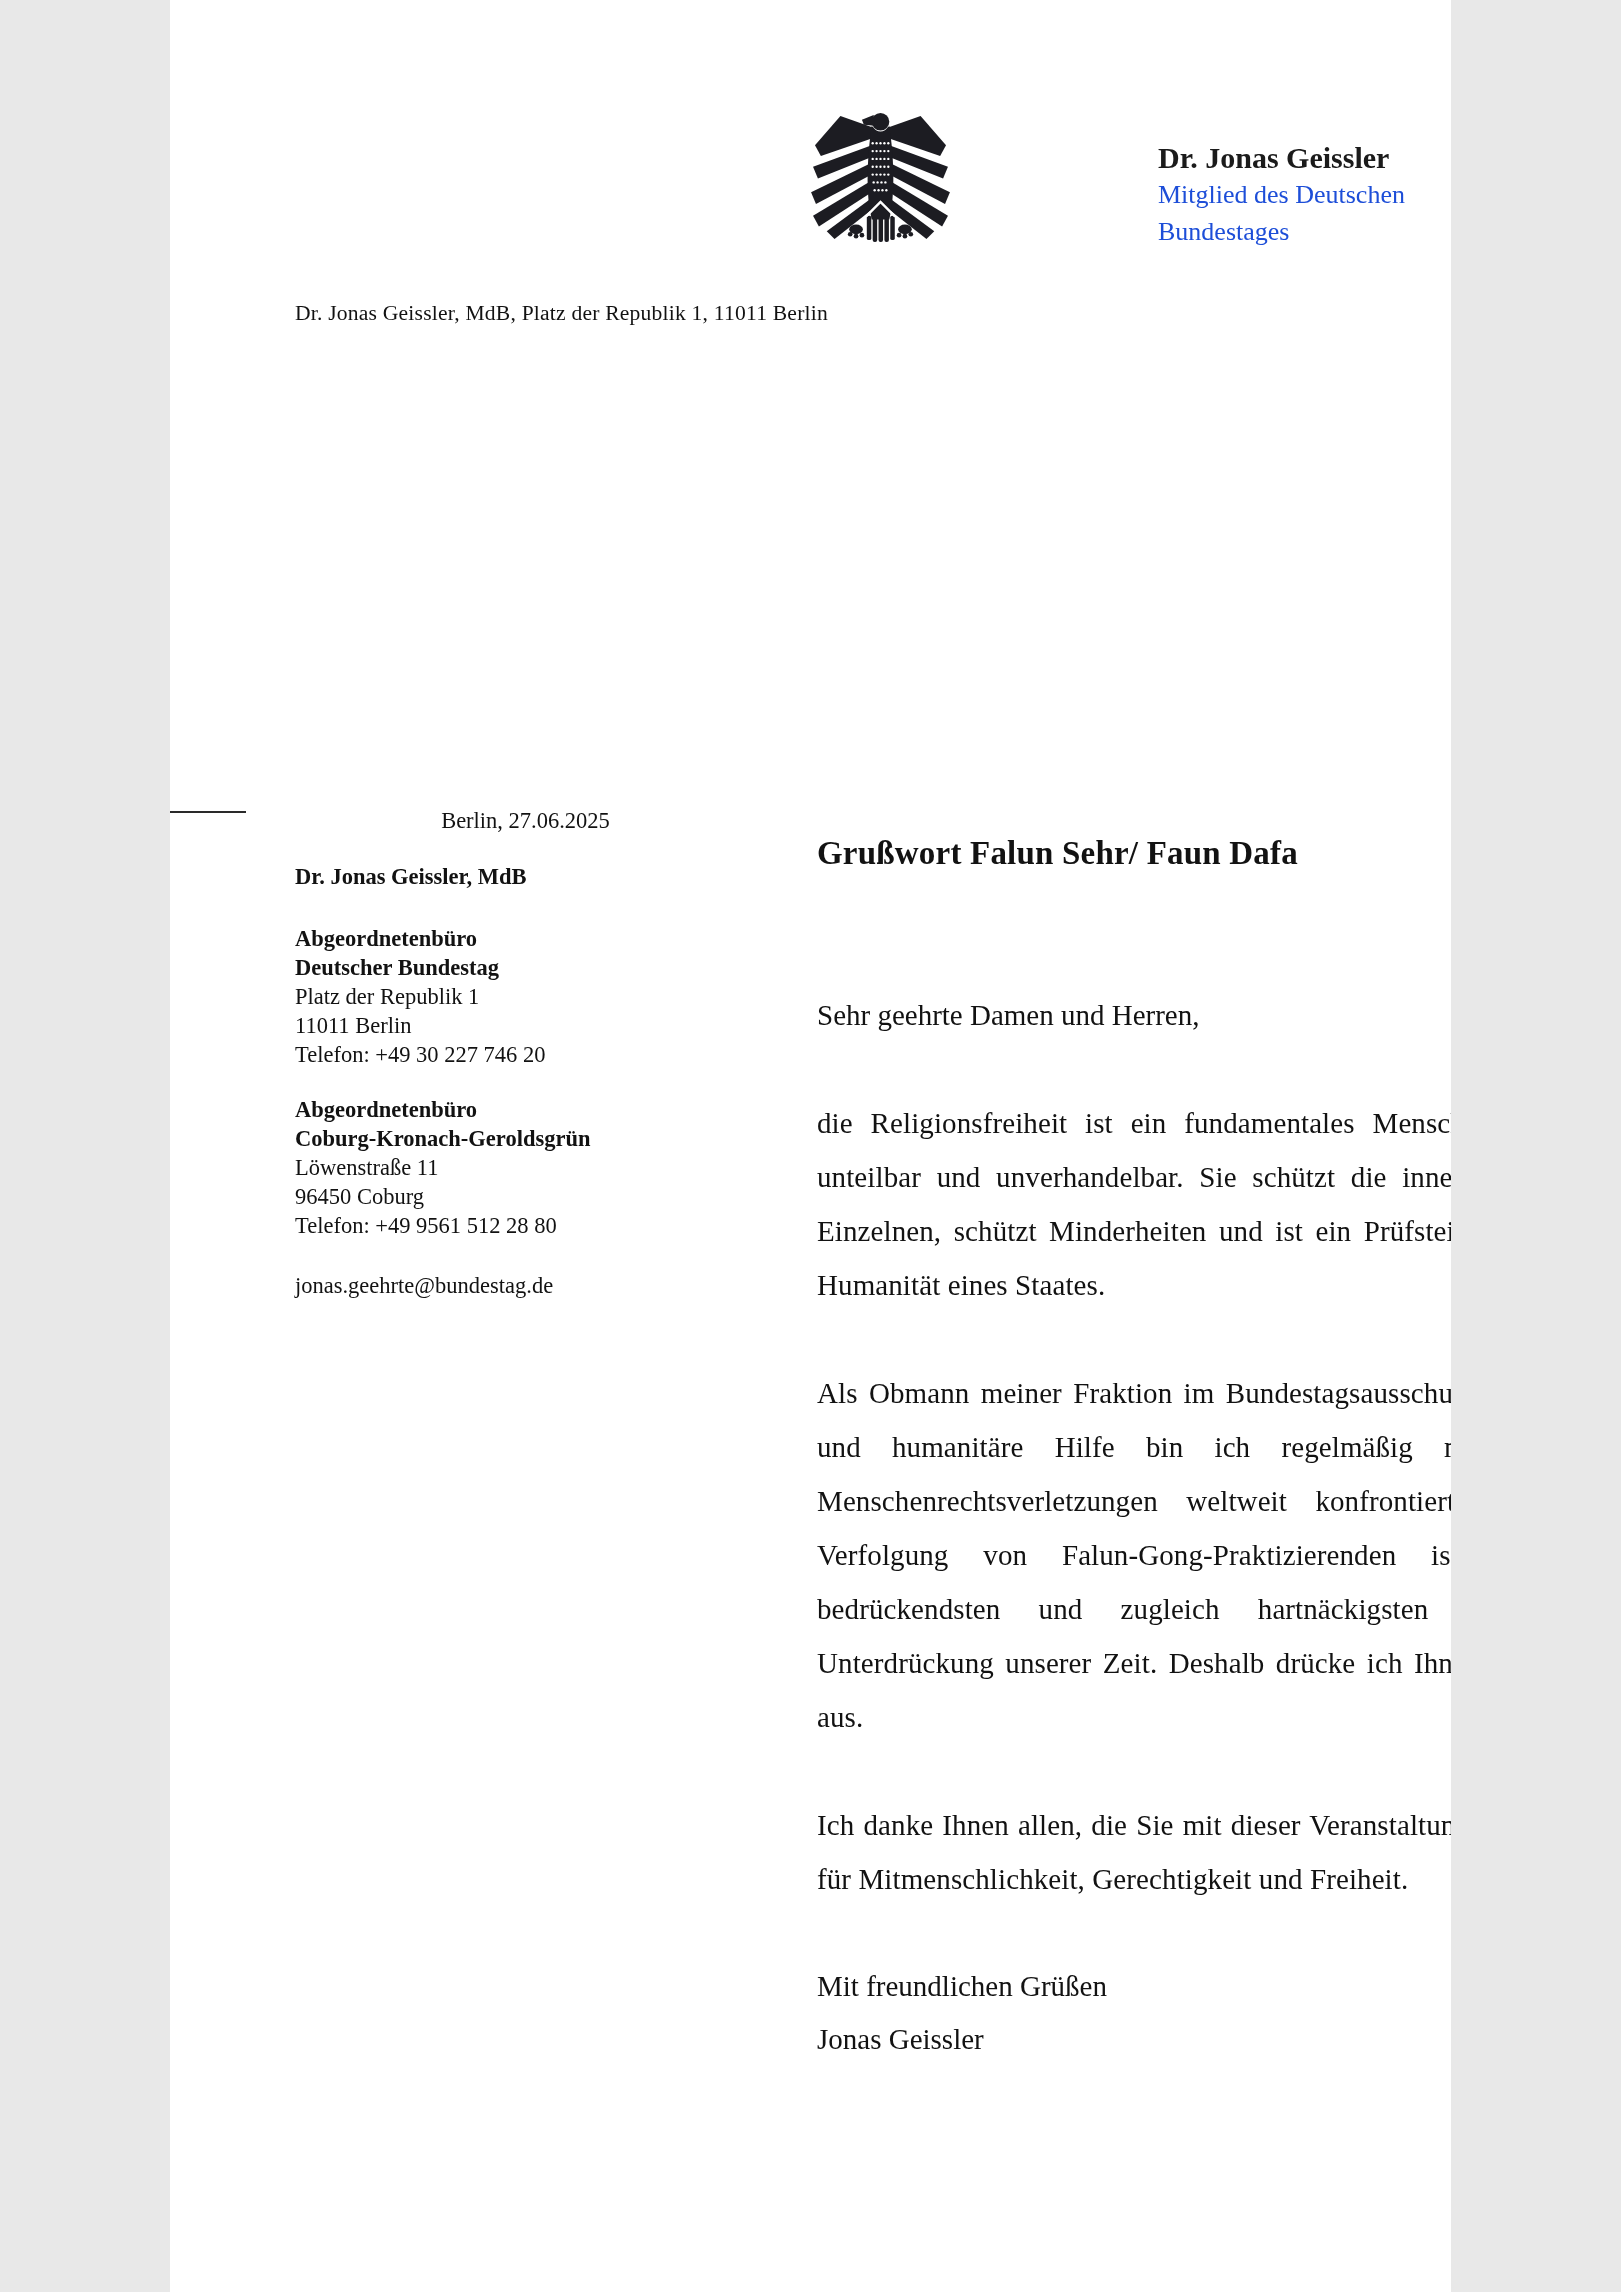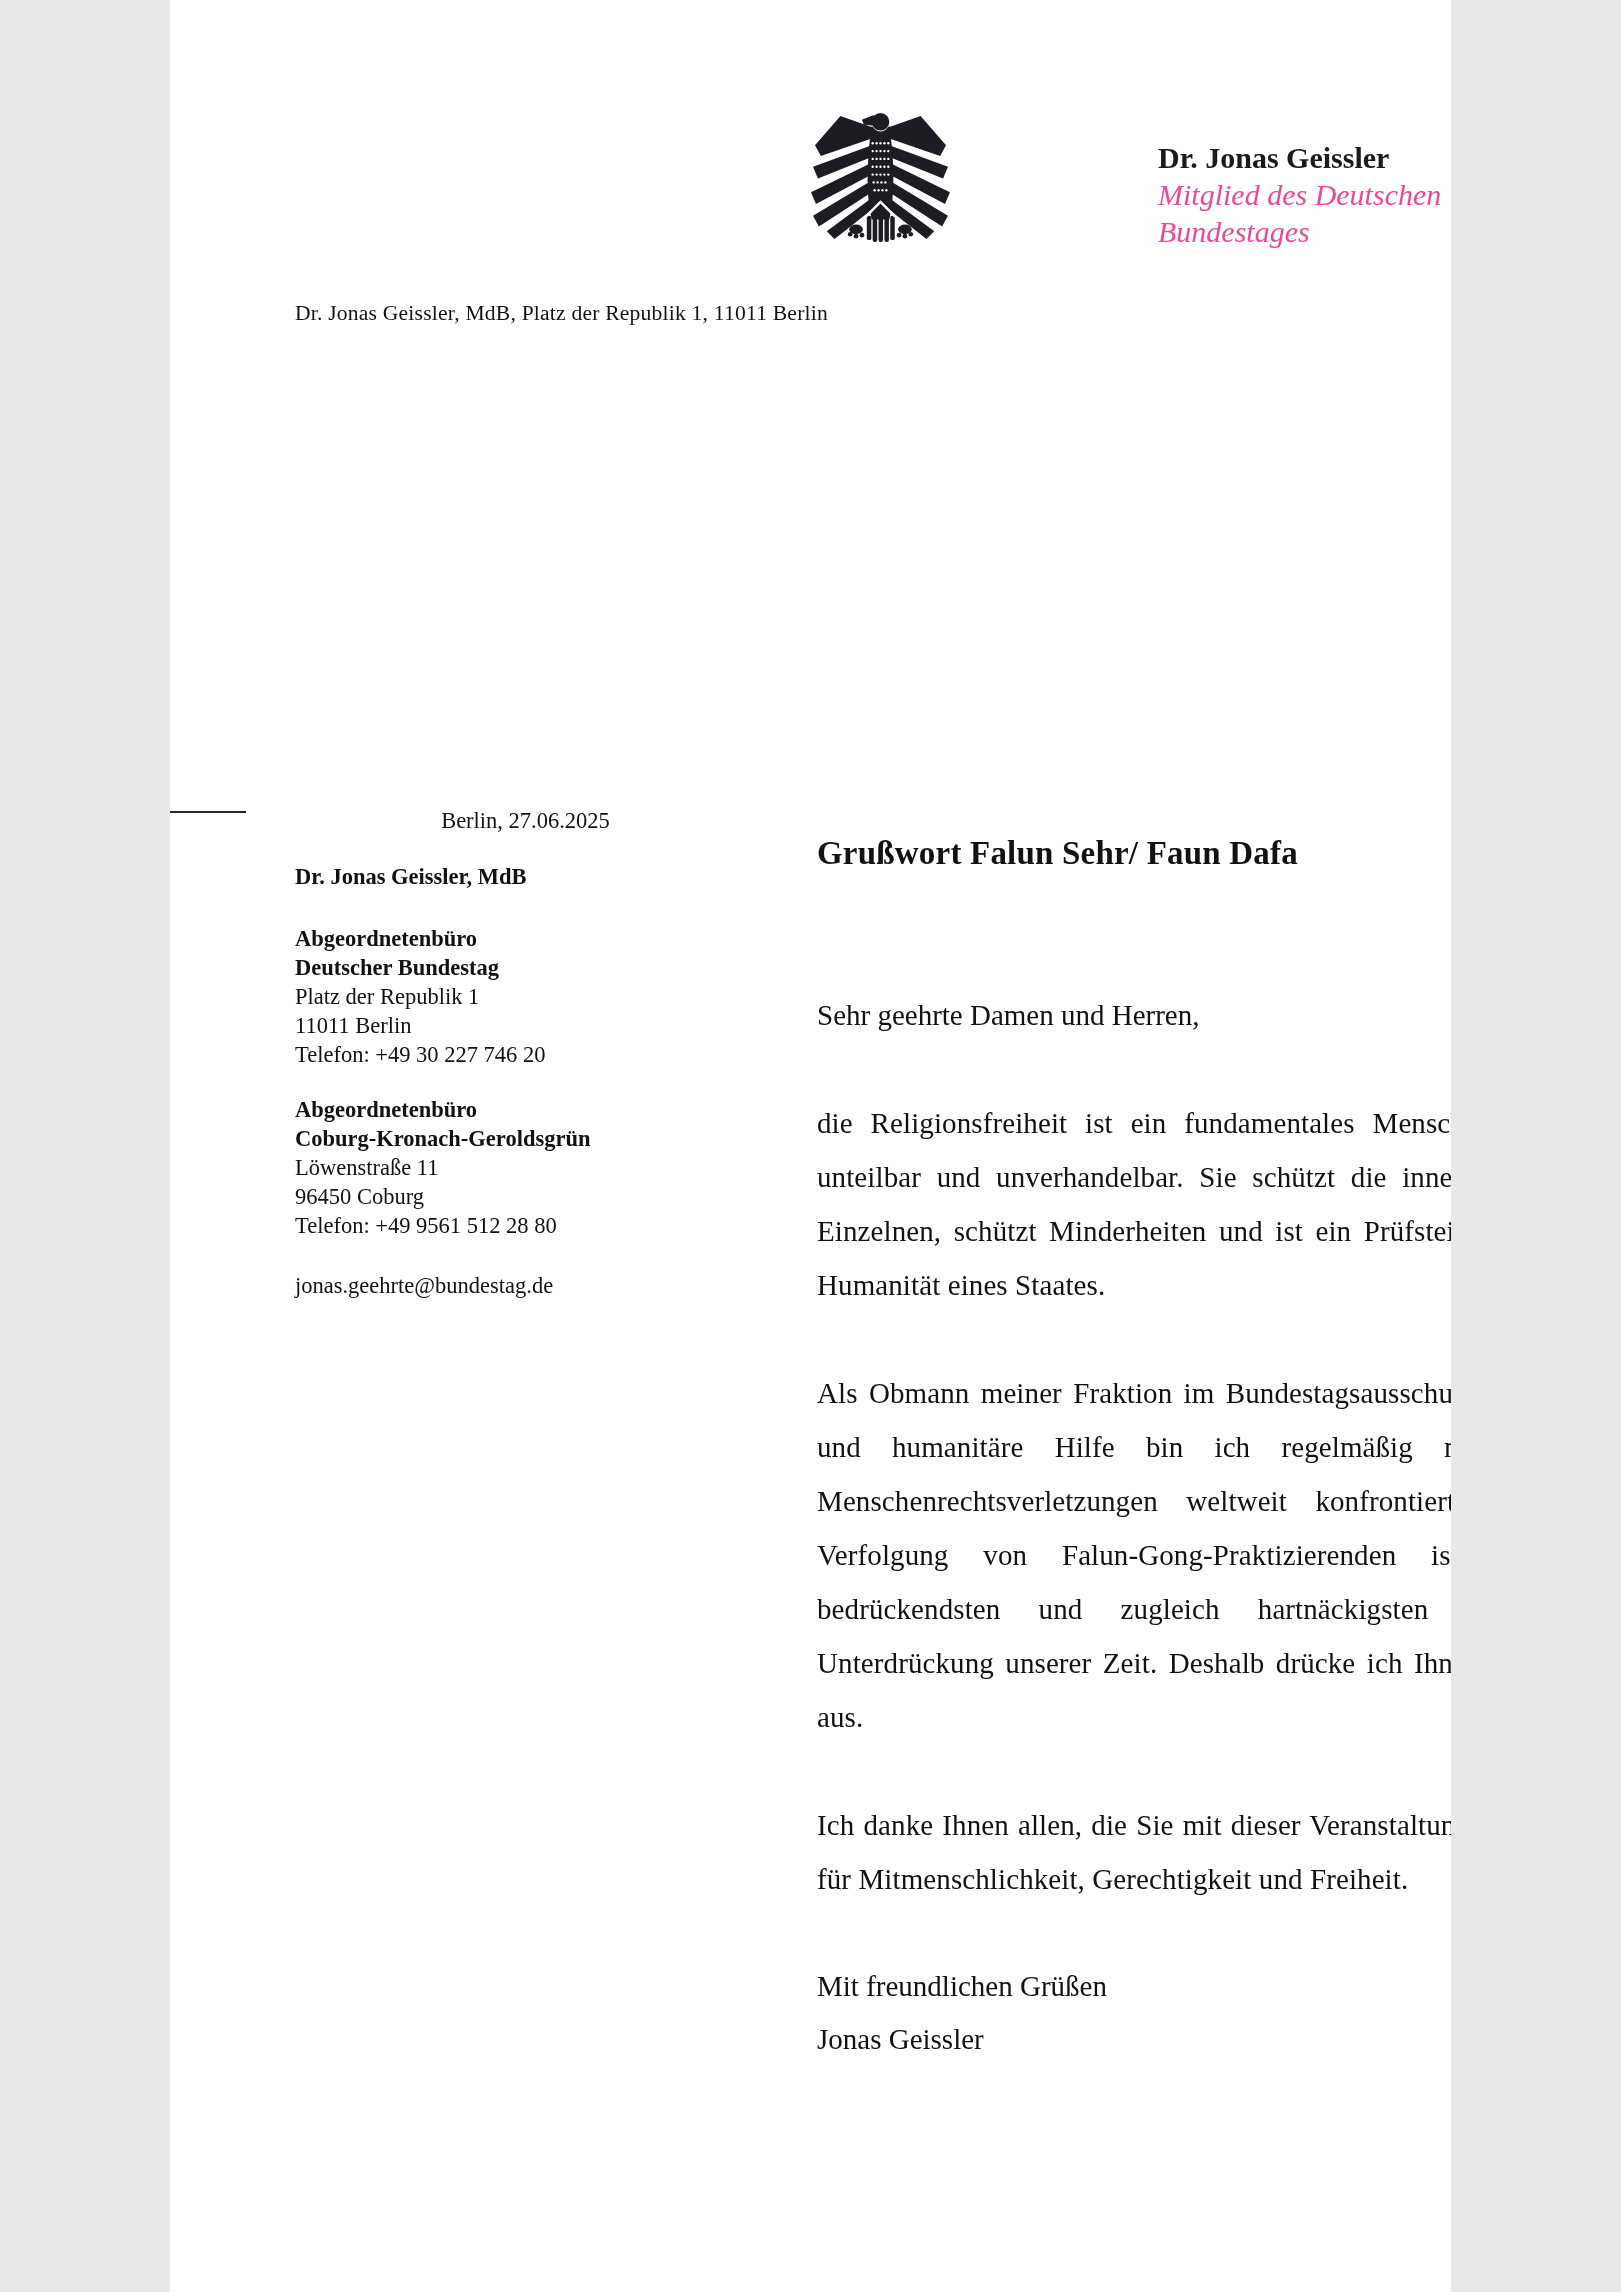--- a/index.html
+++ b/index.html
@@ -10,21 +10,21 @@
     background:#ffffff;
     font-family:"Liberation Serif","DejaVu Serif",serif;
     color:#121212;
     overflow:hidden;
   }
 
   
   .eagle { position:absolute; left:637px; top:112px; width:147px; height:132px; }
   .head-text { position:absolute; left:988px; top:139px; }
   .head-name { font-size:30px; font-weight:bold; color:#1b1b1b; line-height:37px; }
-  .head-sub  { font-size:30px; color:#ec4899; line-height:37px;font-style:italic; }
+  .head-sub  { font-size:26px; color:#1d4ed8; line-height:37px; }
 
   .sender-line { position:absolute; left:125px; top:301px; font-size:21.6px; letter-spacing:0.2px; }
 
   .fold-mark { position:absolute; left:0; top:811px; width:76px; height:2px; background:#2a2a2a; }
 
   
   .sidebar { position:absolute; left:125px; top:806px; width:461px; font-size:22.5px; line-height:29px; }
   .sb-date  { margin-bottom:27.4px;text-align:center; }
   .sb-name  { font-weight:bold; margin-bottom:33px; }
   .sb-block { margin-bottom:25.5px; }

